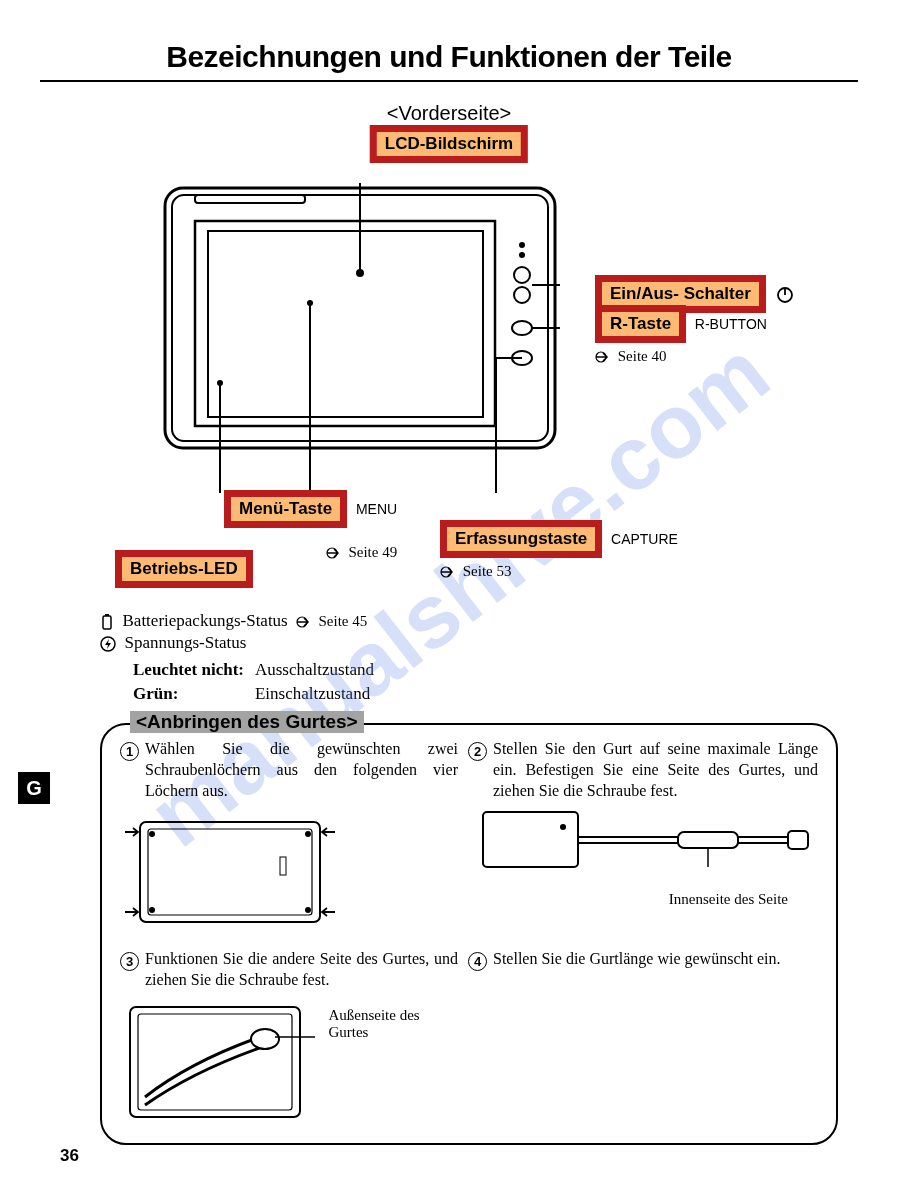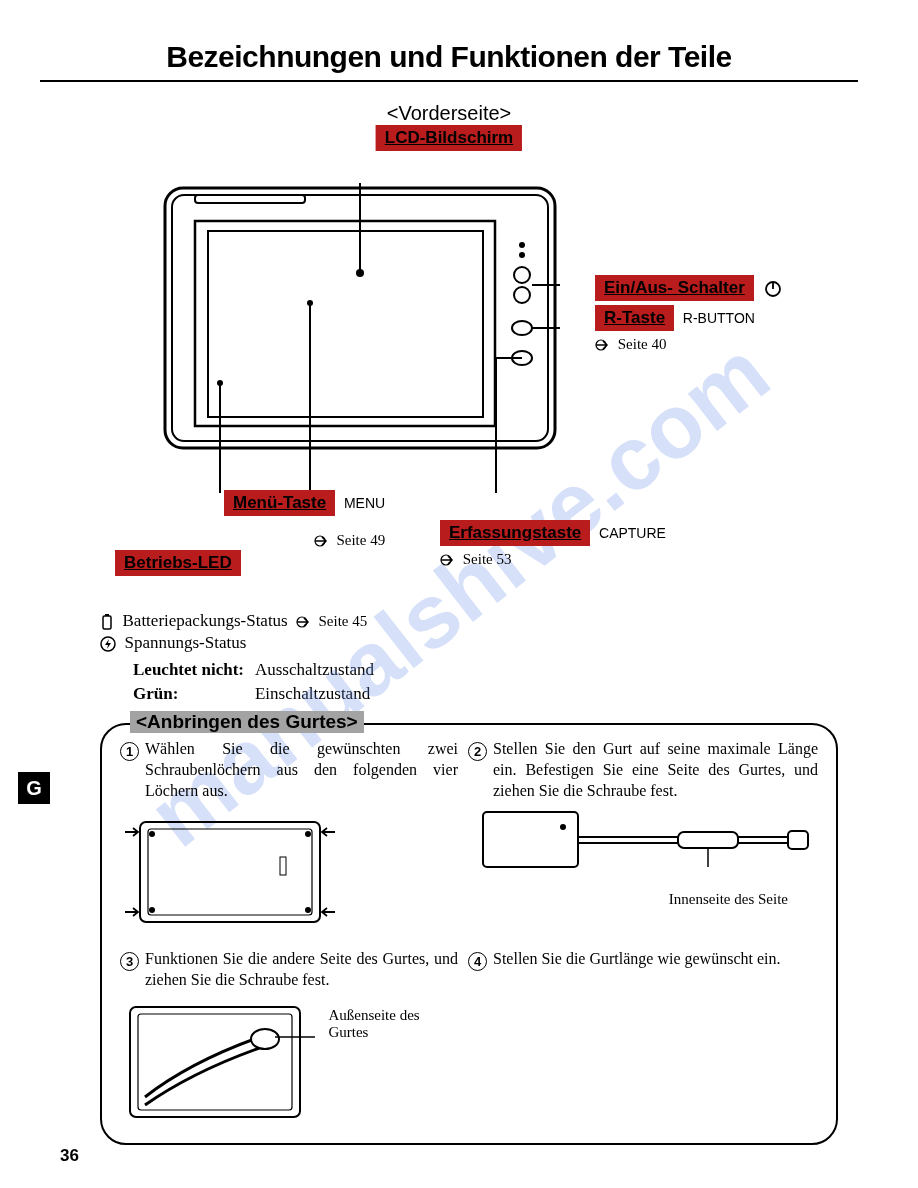--- a/index.html
+++ b/index.html
@@ -29,27 +29,26 @@
     border-top: 2px solid #000;
     margin: 4px 0 20px;
   }
   .subtitle-front {
     text-align: center;
     font-weight: normal;
     font-size: 20px;
   }
   .label-box {
     display: inline-block;
-    border: 1px solid #b91c1c;
+    border: 7px solid #b91c1c;
     padding: 2px 8px;
     font-weight: bold;
-    background: #b91c1c;
+    background: #fdba74;
     font-size: 17px;
     white-space: nowrap;
-    text-decoration: underline;
   }
   .small-label {
     font-size: 14px;
   }
   .ref {
     font-size: 15px;
     font-family: Georgia, serif;
   }
   .diagram-area {
     position: relative;

